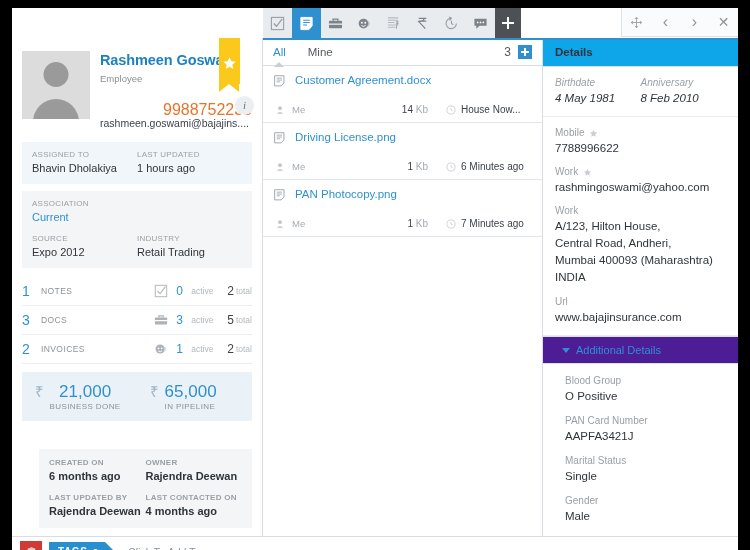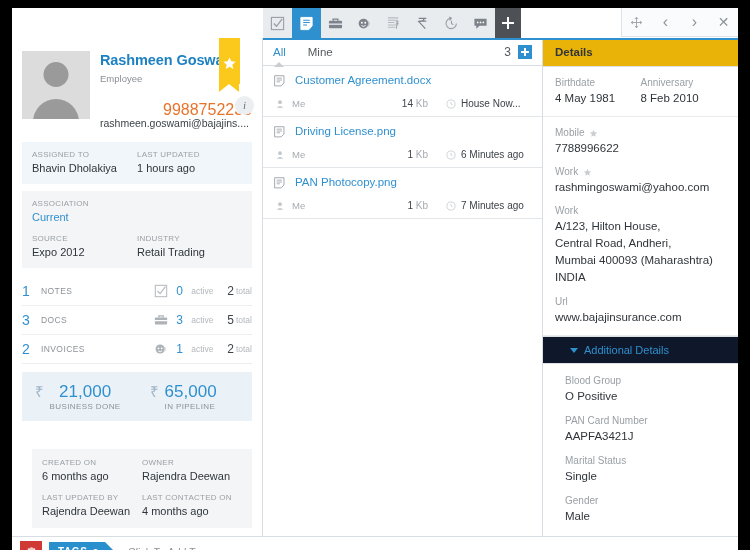--- a/index.html
+++ b/index.html
@@ -98,22 +98,22 @@
   .stat-activetxt { font-size: 8.5px; color: #b3b8bd; width: 36px; }
   .stat-total { font-size: 12px; color: #3d4349; }
   .stat-totaltxt { font-size: 8.5px; color: #b3b8bd; margin-left: 2px; }
 
   .money-box { margin: 8px 10px 0 10px; background: #eaf2f8; display: flex; padding: 9px 0 10px 0; }
   .money-cell { flex: 1; display: flex; padding-left: 13px; }
   .rupee { font-size: 15px; color: #9fb4c5; margin-right: 6px; line-height: 22px; }
   .money-val { font-size: 17px; color: #3090cf; line-height: 21px; text-align: center; }
   .money-cap { font-size: 8px; color: #8d9297; letter-spacing: 0.4px; margin-top: 0; }
 
-  .bottom-meta { position: absolute; left: 20px; right: 10px; bottom: 8px;
-                 background: #f4f5f6; padding: 8px 10px 9px 10px; }
+  .bottom-meta { position: absolute; left: 27px; right: 10px; bottom: 8px;
+                 background: #f4f5f6; padding: 8px 10px 9px 10px; font-weight: bold; }
 
   
   .center-panel { width: 280px; background: #ffffff; flex: none;
                   border-right: 1px solid #d8dde1; }
   .tabbar { display: flex; align-items: center; height: 28px;
             border-bottom: 1px solid #d8dde1; padding: 0 10px; }
   .tab { font-size: 11.5px; color: #55595e; margin-right: 22px; position: relative;
          line-height: 28px; }
   .tab.active { color: #2f90cf; }
   .tab.active::after {
@@ -126,45 +126,45 @@
   .add-small { width: 14px; height: 14px; background: #2f90cf; position: relative; }
   .add-small::before, .add-small::after {
     content: ""; position: absolute; background: #fff;
   }
   .add-small::before { left: 3px; top: 6px; width: 8px; height: 2px; }
   .add-small::after { left: 6px; top: 3px; width: 2px; height: 8px; }
 
   .doc-row { border-bottom: 1px solid #e4e7ea; padding: 7px 10px 7px 10px; }
   .doc-top { display: flex; align-items: flex-start; }
   .doc-name { font-size: 11.5px; color: #2f90cf; margin-left: 9px; line-height: 15px; }
-  .doc-bottom { display: flex; align-items: center; margin-top: 10px; padding-left: 2px; justify-content: flex-end; }
+  .doc-bottom { display: flex; align-items: center; margin-top: 16px; padding-left: 2px; justify-content: flex-end; }
   .doc-owner { font-size: 9.5px; color: #a6abb0; margin-left: 7px; }
   .doc-size { margin-left: auto; font-size: 10px; color: #3d4349; }
   .doc-size em { font-style: normal; color: #a6abb0; }
   .doc-time { font-size: 10px; color: #3d4349; margin-left: 18px; width: 86px;
               display: flex; align-items: center; }
   .doc-time span { margin-left: 5px; }
 
   
   .right-panel { flex: 1; background: #ffffff; }
-  .details-head { height: 29px; background: #eab308; border-bottom: 1px solid #dde2e6;
+  .details-head { height: 29px; background: #0ea5e9; border-bottom: 1px solid #dde2e6;
                   display: flex; align-items: center; padding-left: 12px; }
   .details-title { font-size: 11.5px; color: #2f353b; font-weight: bold; }
   .d-sec { padding: 9px 12px 10px 12px; border-bottom: 1px solid #e9ecef; }
-  .d-grid { display: flex; }
+  .d-grid { display: flex; font-style: italic; }
   .d-cell { flex: 1; }
   .dlabel { font-size: 10px; color: #9aa0a6; line-height: 14px; display: flex;
             align-items: center; }
   .dlabel .star-sm { margin-left: 5px; fill: #c9ced3; }
   .dval { font-size: 11.5px; color: #2f353b; line-height: 16px; }
   .dval.addr { line-height: 17px; }
   .dgroup + .dgroup { margin-top: 9px; }
-  .addl-head { background: #0f172a; border-top: 1px solid #dde2e6;
+  .addl-head { background: #4c1d95; border-top: 1px solid #dde2e6;
                border-bottom: 1px solid #dde2e6;
-               padding: 7px 27px; font-size: 11px; color: #2f90cf;
+               padding: 7px 19px; font-size: 11px; color: #2f90cf;
                display: flex; align-items: center; }
   .caret { margin-right: 6px; border-left: 4px solid transparent;
            border-right: 4px solid transparent; border-top: 5px solid #2f90cf; }
   .addl-body { padding: 10px 24px 0 22px; }
   .addl-item { margin-bottom: 10px; }
 
   
   .wctrl { position: absolute; right: 0; top: 0; height: 29px;
            background: #fafbfc; border-left: 1px solid #dde2e6;
            border-bottom: 1px solid #dde2e6; display: flex; align-items: center; }

